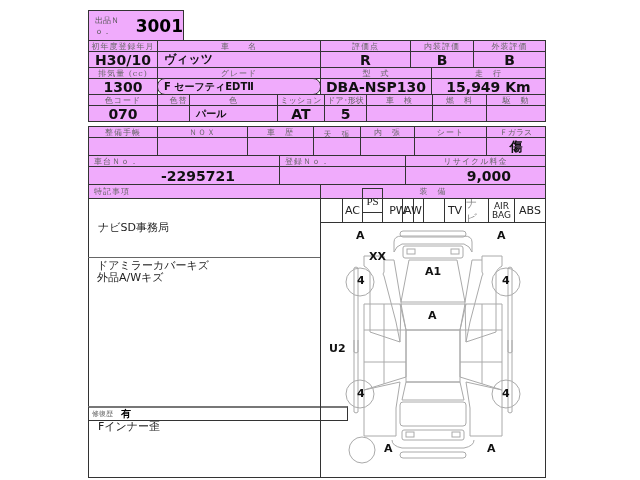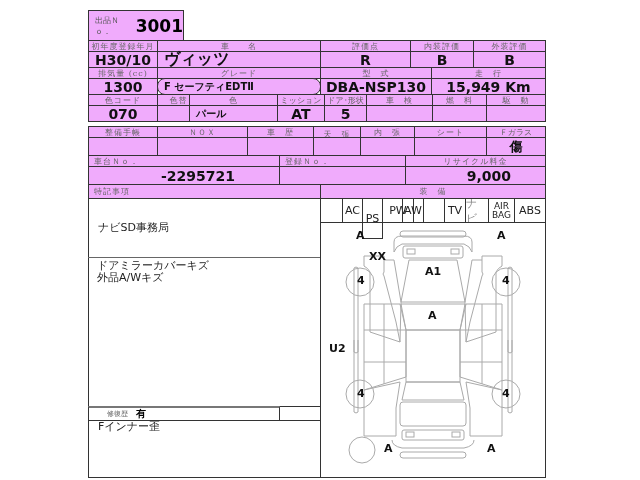--- a/index.html
+++ b/index.html
@@ -25,21 +25,21 @@
   <span style="font-weight:bold;font-size:17px;margin-left:4px;">3001</span>
 </div>
 
 <div class="cell lbl" style="left:88px;top:40px;width:70px;height:12px;">初年度登録年月</div>
 <div class="cell lbl" style="left:157px;top:40px;width:164px;height:12px;">車　　名</div>
 <div class="cell lbl" style="left:320px;top:40px;width:91px;height:12px;">評価点</div>
 <div class="cell lbl" style="left:410px;top:40px;width:64px;height:12px;">内装評価</div>
 <div class="cell lbl" style="left:473px;top:40px;width:73px;height:12px;">外装評価</div>
 
 <div class="cell val" style="left:88px;top:51px;width:70px;height:17px;">H30/10</div>
-<div class="cell val val-left" style="left:157px;top:51px;width:164px;height:17px;font-size:16px;">ヴィッツ</div>
+<div class="cell val val-left" style="left:157px;top:51px;width:164px;height:17px;font-size:12px;">ヴィッツ</div>
 <div class="cell val" style="left:320px;top:51px;width:91px;height:17px;">R</div>
 <div class="cell val" style="left:410px;top:51px;width:64px;height:17px;">B</div>
 <div class="cell val" style="left:473px;top:51px;width:73px;height:17px;">B</div>
 
 <div class="cell lbl" style="left:88px;top:67px;width:70px;height:12px;">排気量 (cc)</div>
 <div class="cell lbl" style="left:157px;top:67px;width:164px;height:12px;">グレード</div>
 <div class="cell lbl" style="left:320px;top:67px;width:112px;height:12px;">型　式</div>
 <div class="cell lbl" style="left:431px;top:67px;width:115px;height:12px;">走　行</div>
 
 <div class="cell val" style="left:88px;top:78px;width:70px;height:17px;">1300</div>
@@ -88,32 +88,32 @@
 <div class="cell val" style="left:279px;top:166px;width:127px;height:19px;"></div>
 <div class="cell val" style="left:405px;top:166px;width:141px;height:19px;justify-content:flex-end;padding-right:34px;">9,000</div>
 
 <div class="cell lbl lbl-left" style="left:88px;top:184px;width:233px;height:15px;">特記事項</div>
 <div class="abs" style="left:88px;top:198px;width:233px;height:209px;border:1px solid #333;"></div>
 <div class="abs txt" style="left:98px;top:221px;">ナビSD事務局</div>
 <div class="abs" style="left:88px;top:257px;width:233px;height:1px;background:#666;"></div>
 <div class="abs txt" style="left:97px;top:259px;">ドアミラーカバーキズ</div>
 <div class="abs txt" style="left:97px;top:271px;">外品A/Wキズ</div>
 
-<div class="abs" style="left:88px;top:406px;width:192px;height:15px;border:1px solid #333;border-top:2px solid #777;display:flex;align-items:center;padding-left:18px;">
+<div class="abs" style="left:88px;top:406px;width:260px;height:15px;border:1px solid #333;border-top:2px solid #777;display:flex;align-items:center;padding-left:3px;">
   <span style="font-family:'DejaVu Serif',serif;font-size:7px;color:#666;">修復歴</span>
   <span style="font-weight:bold;font-size:10px;margin-left:8px;">有</span>
 </div>
 <div class="abs" style="left:88px;top:420px;width:233px;height:58px;border:1px solid #333;"></div>
 <div class="abs txt" style="left:98px;top:420px;">Fインナー歪</div>
 
 <div class="cell lbl" style="left:320px;top:184px;width:226px;height:15px;">装　備</div>
 <div class="abs" style="left:320px;top:198px;width:226px;height:25px;border:1px solid #333;"></div>
 <div class="eq" style="left:320px;top:198px;width:23px;height:25px;"></div>
 <div class="eq" style="left:342px;top:198px;width:21px;height:25px;">AC</div>
-<div class="eq" style="left:362px;top:198px;width:21px;height:41px;">PS</div>
+<div class="eq" style="left:362px;top:188px;width:21px;height:25px;font-family:Liberation Serif, serif;">PS</div>
 <div class="eq" style="left:382px;top:198px;width:32px;height:25px;">PW</div>
 <div class="eq" style="left:402px;top:198px;width:22px;height:25px;">AW</div>
 <div class="eq" style="left:423px;top:198px;width:22px;height:25px;"></div>
 <div class="eq" style="left:444px;top:198px;width:22px;height:25px;">TV</div>
 <div class="eq dim" style="left:465px;top:198px;width:24px;height:25px;">ナビ</div>
 <div class="eq" style="left:488px;top:198px;width:27px;height:25px;font-size:9px;line-height:9px;text-align:center;width:27px;">AIR BAG</div>
 <div class="eq" style="left:514px;top:198px;width:32px;height:25px;">ABS</div>
 
 <div class="abs" style="left:320px;top:222px;width:226px;height:256px;border:1px solid #333;"></div>
 

